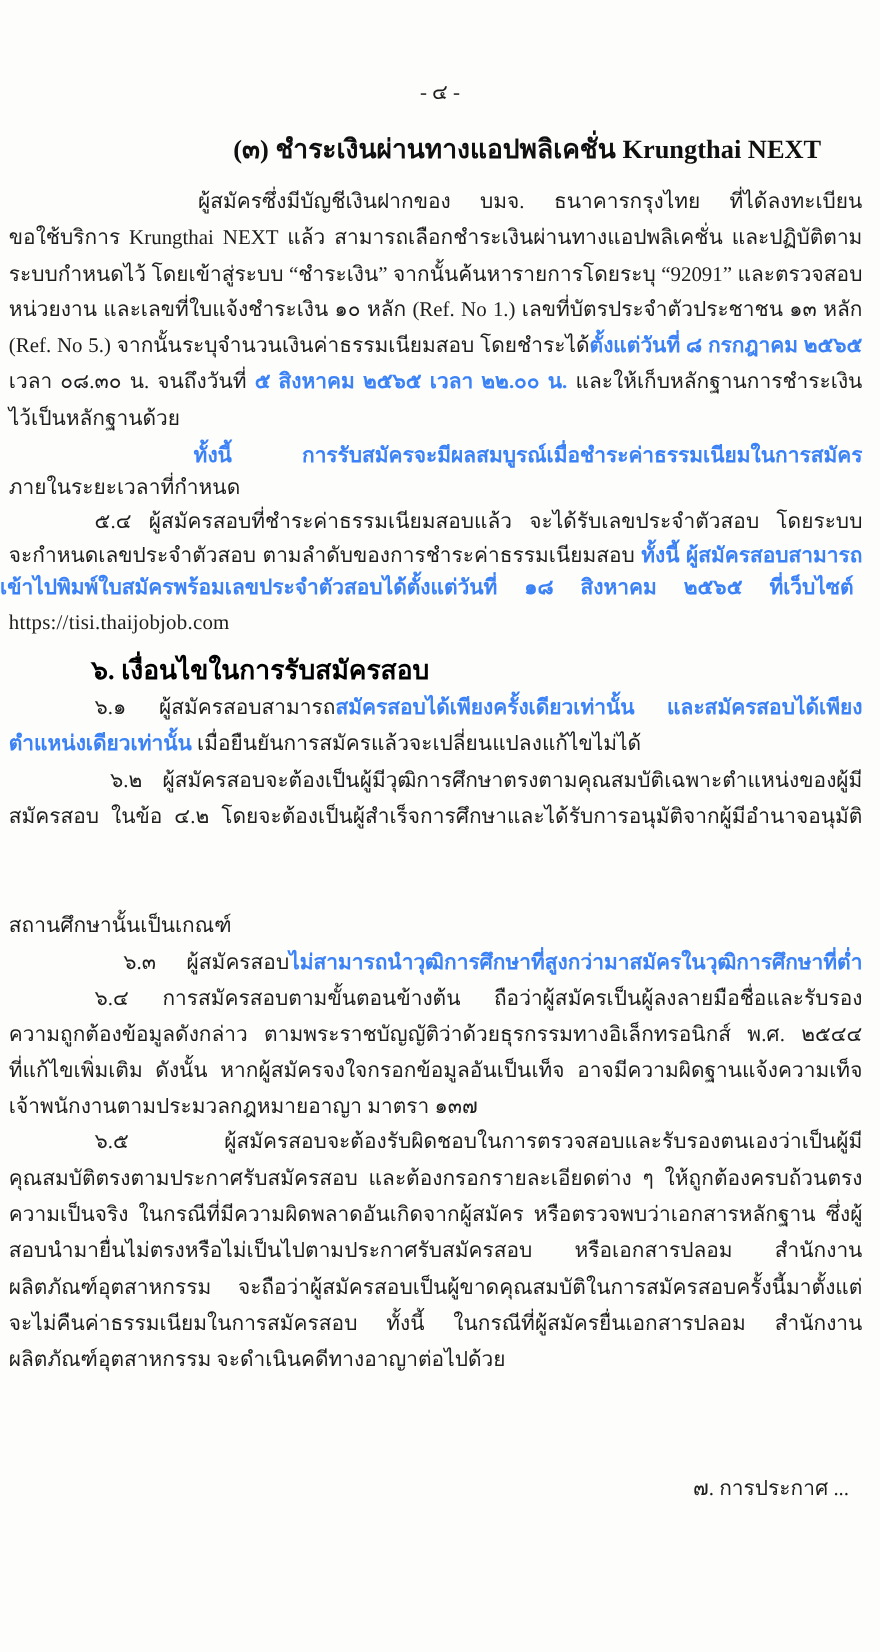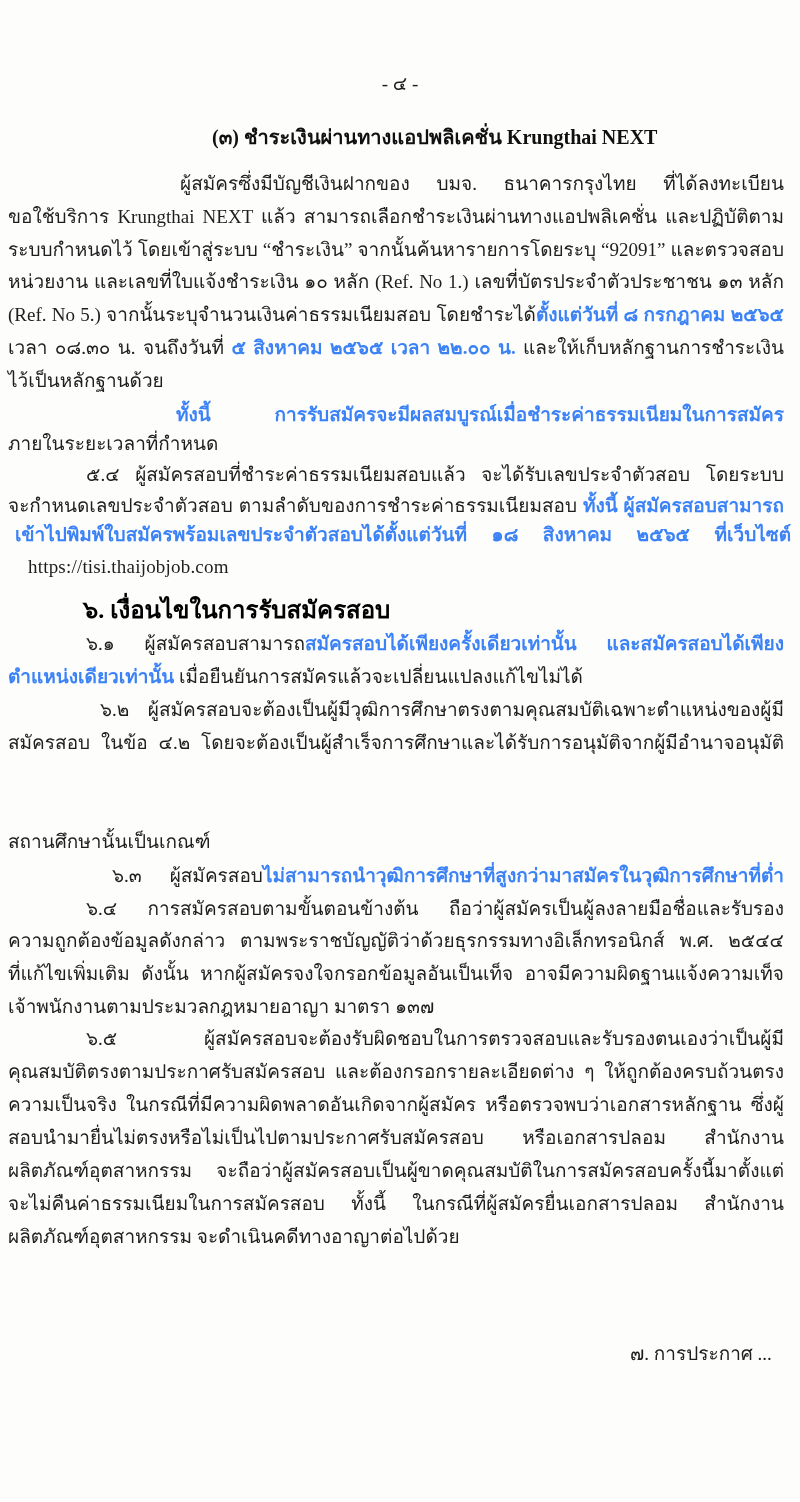--- a/index.html
+++ b/index.html
@@ -6,23 +6,23 @@
   .page{
     position:relative;width:800px;height:1502px;margin:0;
     background:#fdfdfc;overflow:hidden;
     font-family:"Liberation Serif", serif;
     color:#1e1e1e;
   }
   .ln{position:absolute;font-size:19px;line-height:31px;height:31px;white-space:nowrap;}
   .j{white-space:normal;text-align:justify;text-align-last:justify;overflow:hidden;}
   .b{font-weight:700;color:#3b82f6;}
   .pagenum{position:absolute;top:68px;left:0;width:800px;text-align:center;font-size:19px;height:30px;}
-  .h3x{position:absolute;top:122px;left:212px;font-size:20px;font-weight:700;color:#101010;line-height:30px;}
+  .h3x{position:absolute;top:122px;left:212px;font-size:24px;font-weight:700;color:#101010;line-height:30px;}
   .h6{font-size:24px;font-weight:700;color:#000000;}
-  .url{letter-spacing:0.2px;margin-left:20px;}
+  .url{letter-spacing:0.2px;}
   .foot{font-size:19px;}
 </style>
 </head>
 <body>
 
 <div class="page">
 
   <div class="pagenum">- ๔ -</div>
 
   <div class="h3x">(๓) ชำระเงินผ่านทางแอปพลิเคชั่น Krungthai NEXT</div>
@@ -33,21 +33,21 @@
   <div class="ln j" style="top:266px;left:8px;width:776px"><span>หน่วยงาน และเลขที่ใบแจ้งชำระเงิน ๑๐ หลัก (Ref. No 1.) เลขที่บัตรประจำตัวประชาชน ๑๓ หลัก</span></div>
   <div class="ln j" style="top:299px;left:8px;width:776px"><span>(Ref. No 5.) จากนั้นระบุจำนวนเงินค่าธรรมเนียมสอบ โดยชำระได้</span><span class="b">ตั้งแต่วันที่ ๘ กรกฎาคม ๒๕๖๕</span></div>
   <div class="ln j" style="top:332px;left:8px;width:776px"><span>เวลา ๐๘.๓๐ น. จนถึงวันที่ </span><span class="b">๕ สิงหาคม ๒๕๖๕ เวลา ๒๒.๐๐ น.</span><span> และให้เก็บหลักฐานการชำระเงิน (Slip)</span></div>
   <div class="ln" style="top:365px;left:8px"><span>ไว้เป็นหลักฐานด้วย</span></div>
 
   <div class="ln j" style="top:399px;left:176px;width:608px"><span class="b">ทั้งนี้ การรับสมัครจะมีผลสมบูรณ์เมื่อชำระค่าธรรมเนียมในการสมัครเรียบร้อยแล้ว</span></div>
   <div class="ln" style="top:428px;left:8px"><span>ภายในระยะเวลาที่กำหนด</span></div>
 
   <div class="ln j" style="top:459px;left:86px;width:698px"><span>๕.๔ ผู้สมัครสอบที่ชำระค่าธรรมเนียมสอบแล้ว จะได้รับเลขประจำตัวสอบ โดยระบบ</span></div>
   <div class="ln j" style="top:490px;left:8px;width:776px"><span>จะกำหนดเลขประจำตัวสอบ ตามลำดับของการชำระค่าธรรมเนียมสอบ </span><span class="b">ทั้งนี้ ผู้สมัครสอบสามารถ</span></div>
-  <div class="ln j" style="top:519px;left:15px;width:776px"><span class="b">เข้าไปพิมพ์ใบสมัครพร้อมเลขประจำตัวสอบได้ตั้งแต่วันที่ ๑๘ สิงหาคม ๒๕๖๕ ที่เว็บไซต์</span></div>
+  <div class="ln j" style="top:519px;left:0;width:776px"><span class="b">เข้าไปพิมพ์ใบสมัครพร้อมเลขประจำตัวสอบได้ตั้งแต่วันที่ ๑๘ สิงหาคม ๒๕๖๕ ที่เว็บไซต์</span></div>
   <div class="ln url" style="top:551px;left:8px"><span>https://tisi.thaijobjob.com</span></div>
 
   <div class="ln h6" style="top:595px;left:83px"><span>๖. เงื่อนไขในการรับสมัครสอบ</span></div>
 
   <div class="ln j" style="top:628px;left:86px;width:698px"><span>๖.๑ ผู้สมัครสอบสามารถ</span><span class="b">สมัครสอบได้เพียงครั้งเดียวเท่านั้น และสมัครสอบได้เพียง</span></div>
   <div class="ln" style="top:661px;left:8px"><span class="b">ตำแหน่งเดียวเท่านั้น</span><span> เมื่อยืนยันการสมัครแล้วจะเปลี่ยนแปลงแก้ไขไม่ได้</span></div>
 
   <div class="ln j" style="top:694px;left:100px;width:684px"><span>๖.๒ ผู้สมัครสอบจะต้องเป็นผู้มีวุฒิการศึกษาตรงตามคุณสมบัติเฉพาะตำแหน่งของผู้มีสิทธิ</span></div>
   <div class="ln j" style="top:727px;left:8px;width:776px"><span>สมัครสอบ ในข้อ ๔.๒ โดยจะต้องเป็นผู้สำเร็จการศึกษาและได้รับการอนุมัติจากผู้มีอำนาจอนุมัติภายในวันปิดรับ</span></div>
   <div class="ln" style="top:826px;left:8px"><span>สถานศึกษานั้นเป็นเกณฑ์</span></div>

